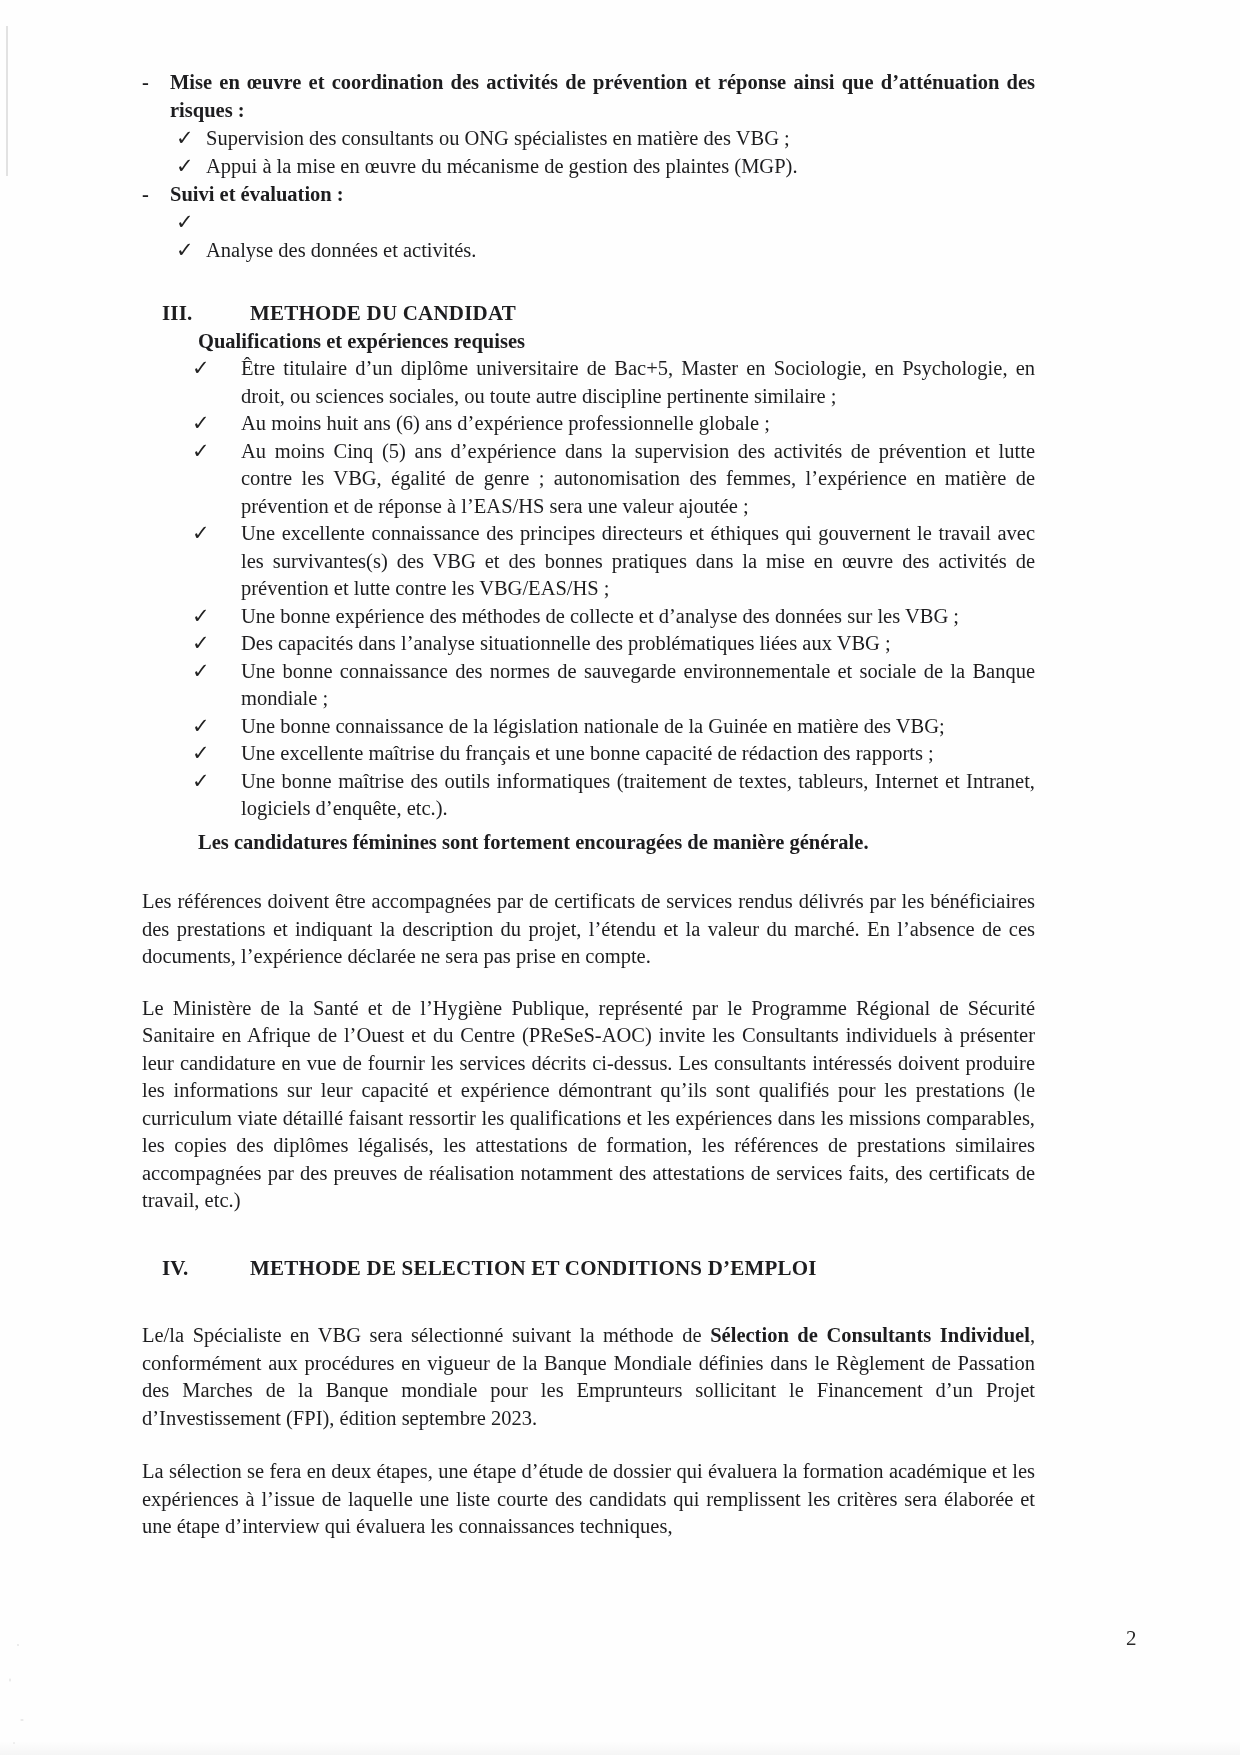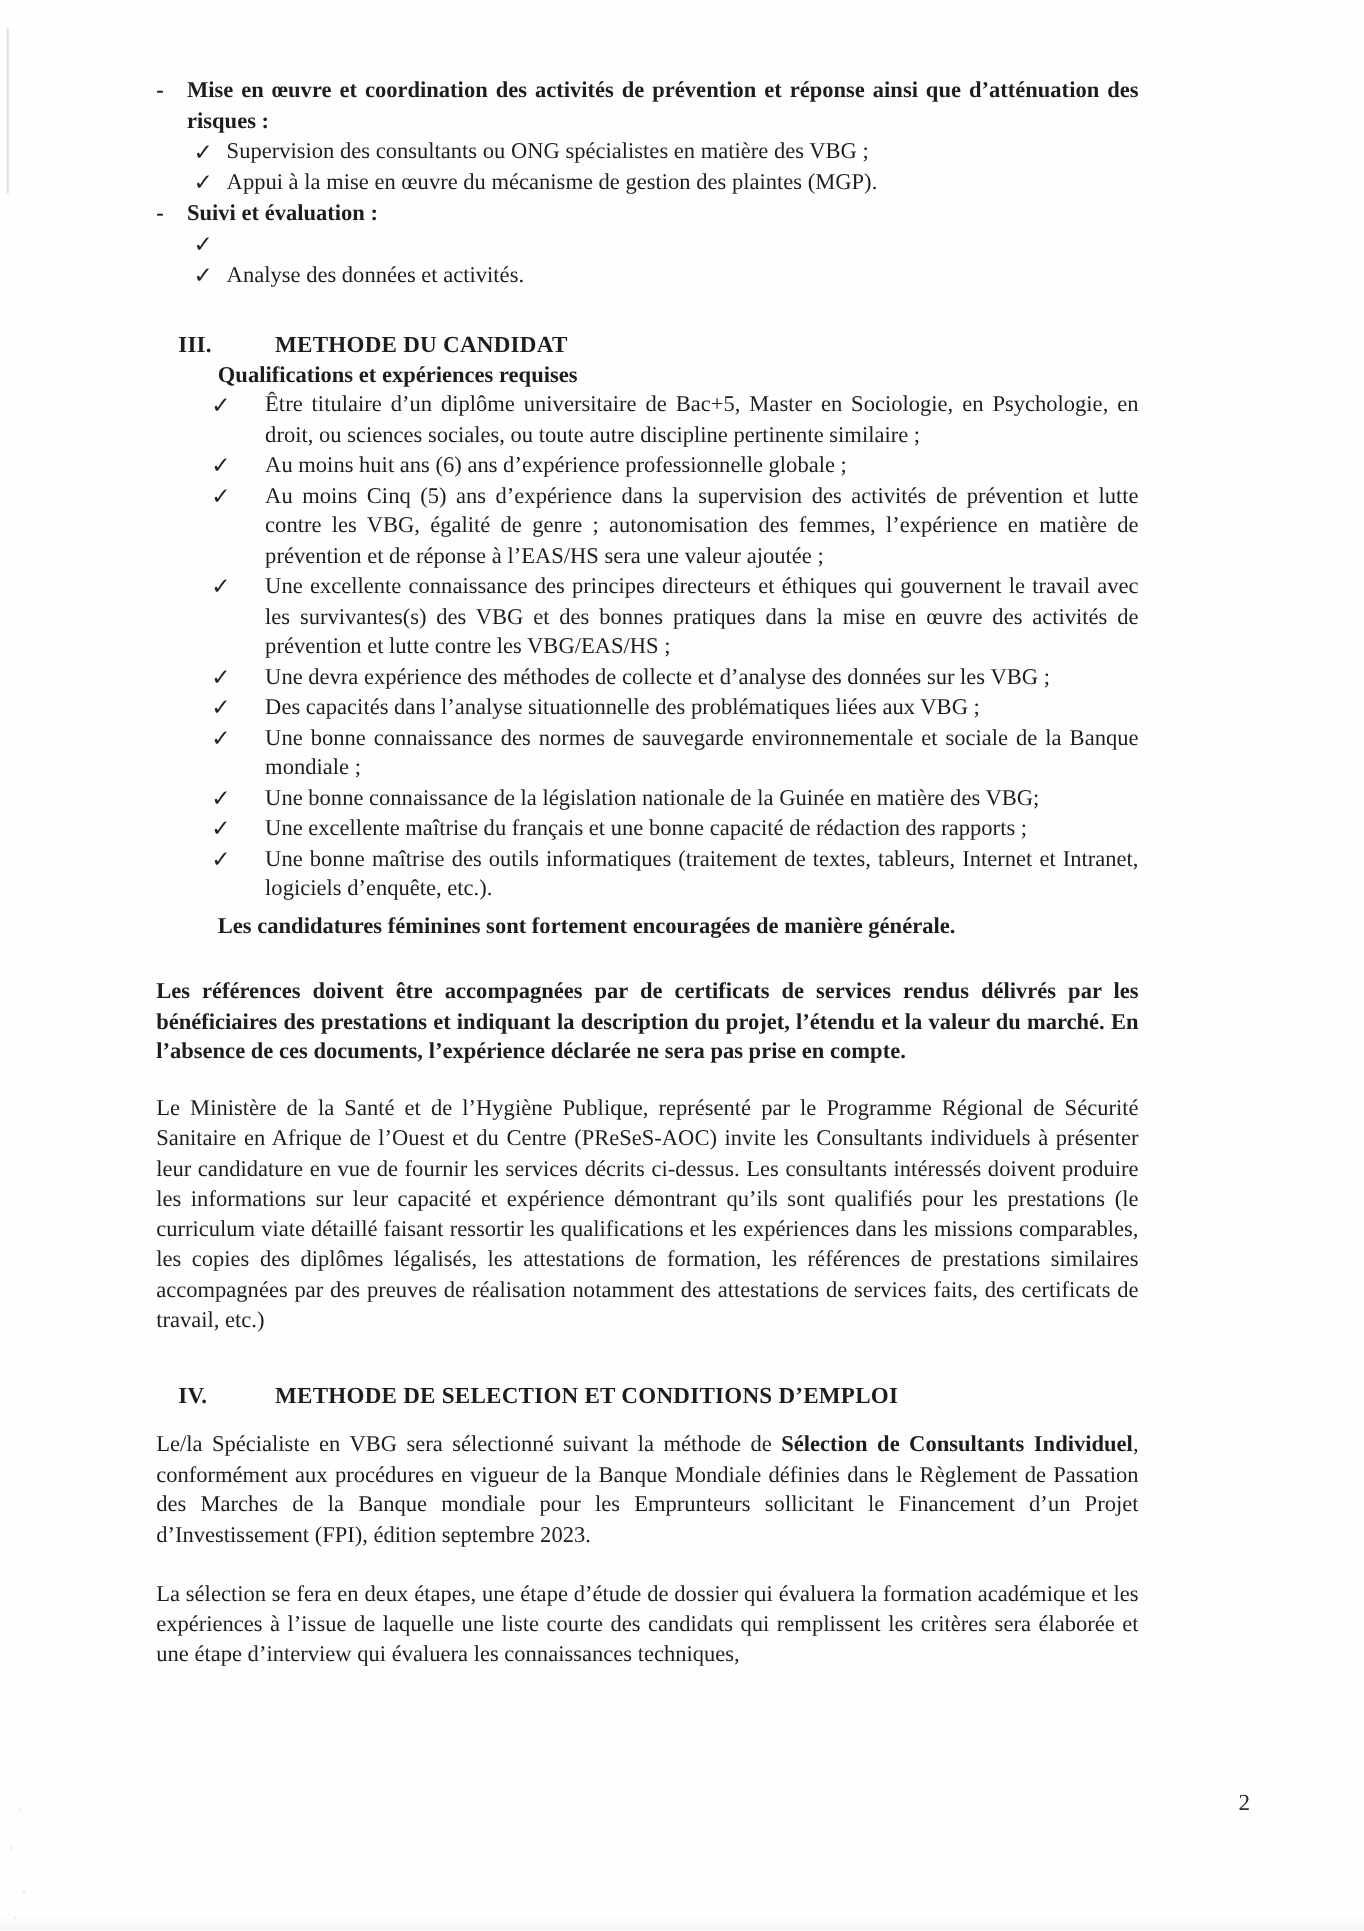--- a/index.html
+++ b/index.html
@@ -89,24 +89,24 @@
 
   .req-list { list-style: none; margin: 0 0 0 50px; padding: 0; }
   .req-list li { display: flex; }
   .req-list .check-glyph { width: 30px; flex: 0 0 30px; }
   .req-text { flex: 1; text-align: justify; margin-left: 19px; }
 
   .note-bold { margin: 6px 0 0 56px; font-weight: bold; }
 
   
   .para { text-align: justify; }
-  .para-bold { font-weight: bold; }
+  .para-bold { font-weight: normal; }
   .mt-references { margin-top: 32px; }
   .mt-ministere { margin-top: 24px; }
-  .mt-p1 { margin-top: 18px; }
+  .mt-p1 { margin-top: 40px; }
   .mt-p2 { margin-top: 26px; }
 
   .page-number {
     position: absolute;
     left: 1126px;
     top: 1626px;
     font-size: 21px;
     color: #2a2a2a;
   }
 </style>
@@ -174,21 +174,21 @@
       <li>
         <span class="check-glyph">✓</span>
         <span class="req-text">Au moins Cinq (5) ans d’expérience dans la supervision des activités de prévention et lutte contre les VBG, égalité de genre ; autonomisation des femmes, l’expérience en matière de prévention et de réponse à l’EAS/HS sera une valeur ajoutée ;</span>
       </li>
       <li>
         <span class="check-glyph">✓</span>
         <span class="req-text">Une excellente connaissance des principes directeurs et éthiques qui gouvernent le travail avec les survivantes(s) des VBG et des bonnes pratiques dans la mise en œuvre des activités de prévention et lutte contre les VBG/EAS/HS ;</span>
       </li>
       <li>
         <span class="check-glyph">✓</span>
-        <span class="req-text">Une devra expérience des méthodes de collecte et d’analyse des données sur les VBG ;</span>
+        <span class="req-text">Une bonne expérience des méthodes de collecte et d’analyse des données sur les VBG ;</span>
       </li>
       <li>
         <span class="check-glyph">✓</span>
         <span class="req-text">Des capacités dans l’analyse situationnelle des problématiques liées aux VBG ;</span>
       </li>
       <li>
         <span class="check-glyph">✓</span>
         <span class="req-text">Une bonne connaissance des normes de sauvegarde environnementale et sociale de la Banque mondiale ;</span>
       </li>
       <li>

